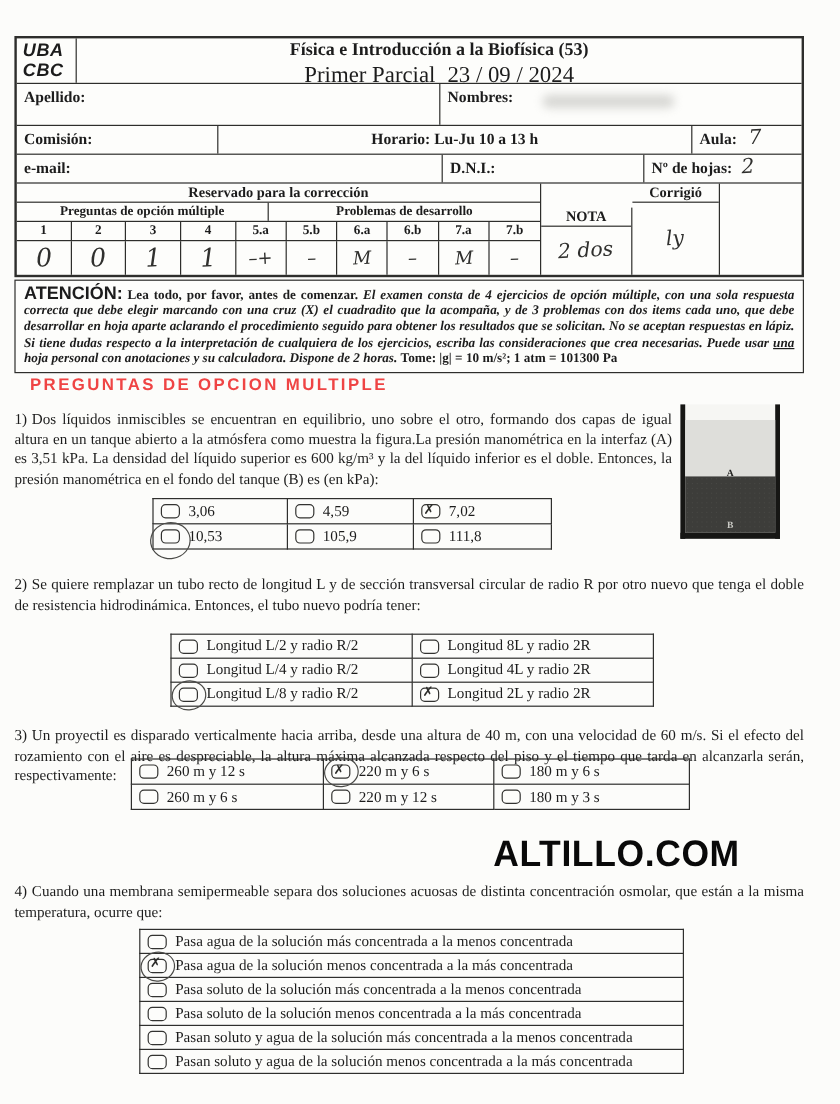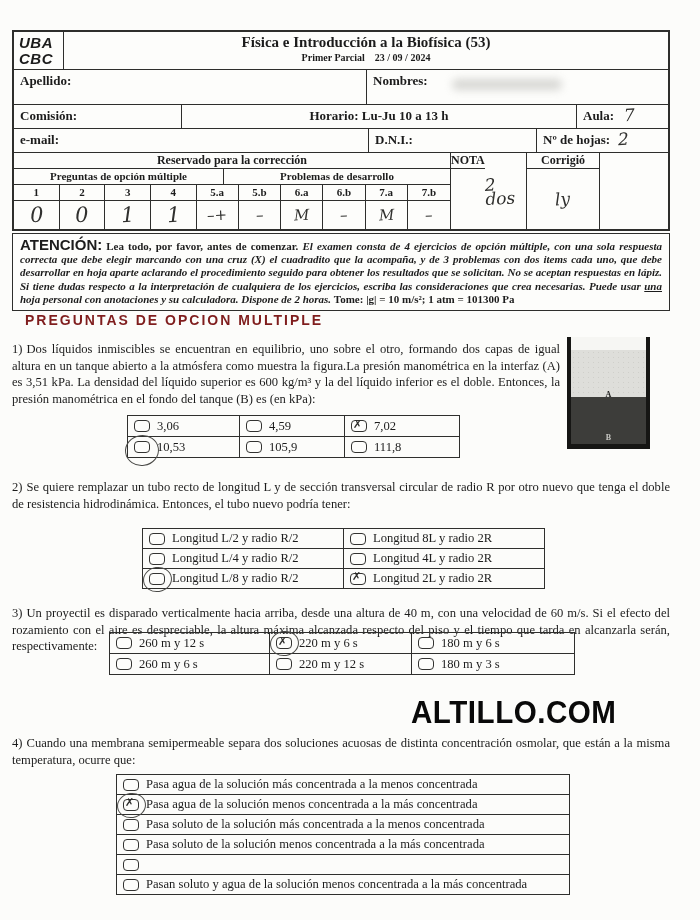--- a/index.html
+++ b/index.html
@@ -16,21 +16,21 @@
   .bb { border-bottom:1.5px solid #2e2e2c; }
   .br { border-right:1.5px solid #2e2e2c; }
 
   .title-row { height:38px; }
   .logo-cell { width:50px; box-sizing:border-box; display:flex; flex-direction:column;
                justify-content:center; padding-left:5px;
                font-family:"Liberation Sans", sans-serif; font-weight:bold; font-style:italic;
                font-size:15px; line-height:16px; letter-spacing:.5px; }
   .title-cell { flex:1; text-align:center; padding-top:2px; }
   .course-title { font-weight:bold; font-size:15px; }
-  .subtitle { font-weight:bold; font-size:10px; margin-top:1px; }
+  .subtitle { font-weight:normal; font-size:19px; margin-top:1px; }
   .subtitle .date { margin-left:10px; }
 
   .name-row { height:35px; }
   .cell { box-sizing:border-box; padding:3px 0 0 6px; font-size:13px; font-weight:bold; }
   .cell-apellido { width:353px; }
   .cell-nombres { flex:1; position:relative; }
   .smudge { position:absolute; left:85px; top:9px; width:110px; height:11px;
             background:#a9a9a4; opacity:.45; filter:blur(4px); border-radius:6px; }
 
   .comision-row,.dni-row { height:24px; }
@@ -59,42 +59,42 @@
   .dev-h { flex:1; text-align:center; font-weight:bold; font-size:11px; line-height:14px; }
   .cells10 { display:flex; }
   .colnums { height:15px; border-bottom:1px solid #2e2e2c; }
   .markrow { flex:1; }
   .c-mc { width:45.75px; } .c-dev { width:42.33px; }
   .gcell { box-sizing:border-box; border-right:1px solid #2e2e2c; text-align:center;
            font-weight:bold; font-size:11px; line-height:14px; overflow:visible; }
   .gcell.last { border-right:none; }
   .markrow .gcell { display:flex; align-items:center; justify-content:center; font-weight:normal; }
 
-  .grid-nota { width:76px; box-sizing:border-box; display:flex; flex-direction:row; }
+  .grid-nota { width:76px; box-sizing:border-box; display:flex; flex-direction:column;margin-top:20px; }
   .grid-corr { width:73px; box-sizing:border-box; display:flex; flex-direction:column; }
   .gl-hdr { height:15px; border-bottom:1px solid #2e2e2c; text-align:center;
             font-weight:bold; font-size:12px; line-height:15px; }
   .gl-val { flex:1; display:flex; align-items:center; justify-content:center; }
   .grid-b2 { flex:1; display:flex; align-items:center; justify-content:center;
              font-family:"Liberation Sans", sans-serif; font-weight:bold; font-size:27px; }
 
   
   .attention { position:absolute; left:12px; top:233px; width:658px; box-sizing:border-box;
                border:1.5px solid #2e2e2c; padding:4px 7px 4px 7px;
                font-size:11px; line-height:13.2px; text-align:justify; background:#fdfdfb; }
   .att-label { font-family:"Liberation Sans", sans-serif; font-weight:bold; font-size:15px;
                margin-right:4px; }
   .att-lead { font-weight:bold; }
   .att-it { font-weight:bold; font-style:italic; }
   .u { text-decoration:underline; }
   .tome { font-weight:bold; }
 
   .section-title { position:absolute; left:25px; top:312px; margin:0;
                    font-family:"Liberation Sans", sans-serif; font-weight:bold;
-                   font-size:14px; letter-spacing:2px; color:#7f1d1d; }
+                   font-size:14px; letter-spacing:2px; color:#ef4444; }
 
   
   .qtext { position:absolute; margin:0; font-size:12.6px; line-height:16.6px; text-align:justify; }
   .qnum { margin-right:4px; }
   .q1t { left:12px; top:341px; width:548px; }
   .q2t { left:12px; top:479px; width:658px; }
   .q3t { left:12px; top:605px; width:658px; }
   .q4t { left:12px; top:735px; width:658px; }
 
   
@@ -475,20 +475,21 @@
             <div class="opt mark-none">
               <span class="cb"></span>
               <span>Pasa soluto de la solución menos concentrada a la más concentrada</span>
             </div>
           </td>
         </tr>
     <tr>
           <td>
             <div class="opt mark-none">
               <span class="cb"></span>
+              <span>Pasan soluto y agua de la solución más concentrada a la menos concentrada</span>
             </div>
           </td>
         </tr>
     <tr>
           <td>
             <div class="opt mark-none">
               <span class="cb"></span>
               <span>Pasan soluto y agua de la solución menos concentrada a la más concentrada</span>
             </div>
           </td>

